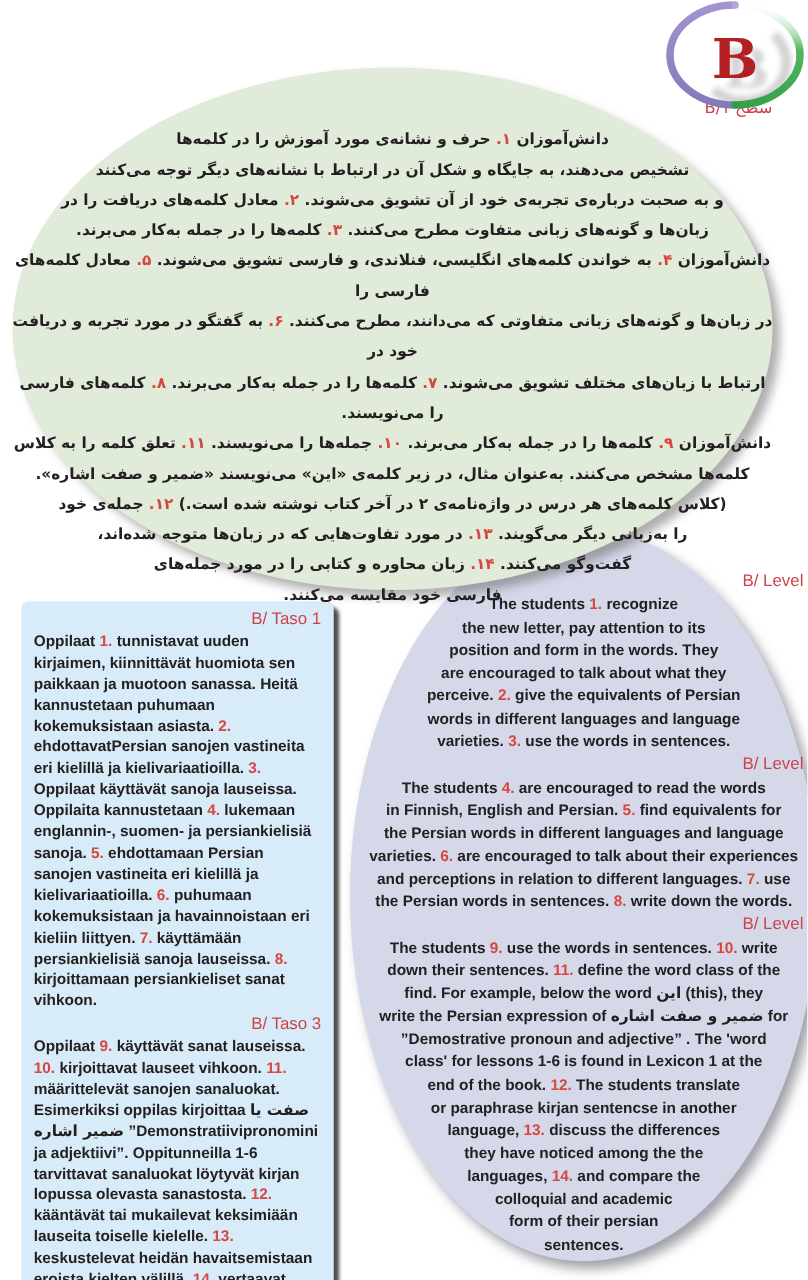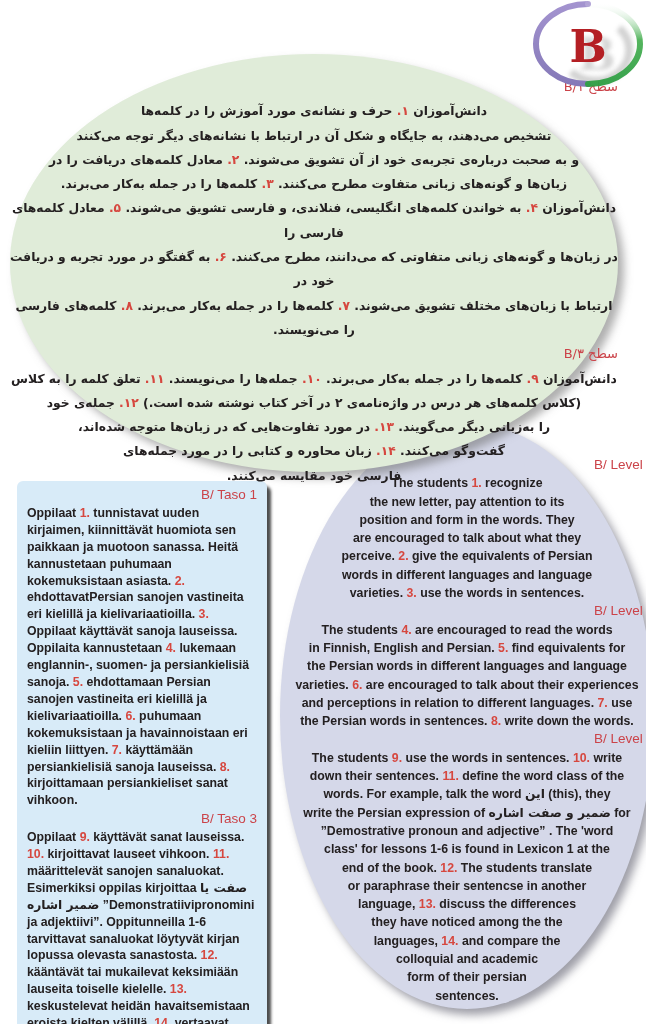--- a/index.html
+++ b/index.html
@@ -95,22 +95,22 @@
   <div class="green-ellipse">
     <div class="txt" dir="rtl">
         <div class="heading">سطح ‎B/۱‎</div>
         <div class="tline"><span>دانش‌آموزان </span><span class="num">۱.</span><span> حرف و نشانه‌ی مورد آموزش را در کلمه‌ها</span></div>
         <div class="tline"><span>تشخیص می‌دهند، به جایگاه و شکل آن در ارتباط با نشانه‌های دیگر توجه می‌کنند</span></div>
         <div class="tline"><span>و به صحبت درباره‌ی تجربه‌ی خود از آن تشویق می‌شوند. </span><span class="num">۲.</span><span> معادل کلمه‌های دریافت را در</span></div>
         <div class="tline"><span>زبان‌ها و گونه‌های زبانی متفاوت مطرح می‌کنند. </span><span class="num">۳.</span><span> کلمه‌ها را در جمله به‌کار می‌برند.</span></div>
         <div class="tline"><span>دانش‌آموزان </span><span class="num">۴.</span><span> به خواندن کلمه‌های انگلیسی، فنلاندی، و فارسی تشویق می‌شوند. </span><span class="num">۵.</span><span> معادل کلمه‌های فارسی را</span></div>
         <div class="tline"><span>در زبان‌ها و گونه‌های زبانی متفاوتی که می‌دانند، مطرح می‌کنند. </span><span class="num">۶.</span><span> به گفتگو در مورد تجربه و دریافت خود در</span></div>
         <div class="tline"><span>ارتباط با زبان‌های مختلف تشویق می‌شوند. </span><span class="num">۷.</span><span> کلمه‌ها را در جمله به‌کار می‌برند. </span><span class="num">۸.</span><span> کلمه‌های فارسی را می‌نویسند.</span></div>
-        <div class="heading">سطح ‎B/۳‎</div>
         <div class="tline"><span>دانش‌آموزان </span><span class="num">۹.</span><span> کلمه‌ها را در جمله به‌کار می‌برند. </span><span class="num">۱۰.</span><span> جمله‌ها را می‌نویسند. </span><span class="num">۱۱.</span><span> تعلق کلمه را به کلاس</span></div>
+        <div class="tline"><span>کلمه‌ها مشخص می‌کنند. به‌عنوان مثال، در زیر کلمه‌ی «این» می‌نویسند «ضمیر و صفت اشاره».</span></div>
         <div class="tline"><span>(کلاس کلمه‌های هر درس در واژه‌نامه‌ی ۲ در آخر کتاب نوشته شده است.) </span><span class="num">۱۲.</span><span> جمله‌ی خود</span></div>
         <div class="tline"><span>را به‌زبانی دیگر می‌گویند. </span><span class="num">۱۳.</span><span> در مورد تفاوت‌هایی که در زبان‌ها متوجه شده‌اند،</span></div>
         <div class="tline"><span>گفت‌وگو می‌کنند. </span><span class="num">۱۴.</span><span> زبان محاوره و کتابی را در مورد جمله‌های</span></div>
         <div class="tline"><span>فارسی خود مقایسه می‌کنند.</span></div>
       </div>
   </div>
 
   <div class="blue-box">
       <div class="heading">B/ Taso 1</div>
       <div class="flow"><span>Oppilaat </span><span class="num">1.</span><span> tunnistavat uuden kirjaimen, kiinnittävät huomiota sen paikkaan ja muotoon sanassa. Heitä kannustetaan puhumaan kokemuksistaan asiasta.  </span><span class="num">2.</span><span> ehdottavatPersian sanojen vastineita eri kielillä ja kielivariaatioilla. </span><span class="num">3.</span><span> Oppilaat käyttävät sanoja lauseissa.</span></div>
@@ -132,26 +132,26 @@
         <div class="heading">B/ Level 2</div>
         <div class="tline"><span>The students </span><span class="num">4.</span><span> are encouraged to read the words</span></div>
         <div class="tline"><span>in Finnish, English and Persian. </span><span class="num">5.</span><span> find equivalents for</span></div>
         <div class="tline"><span>the Persian words in different languages and language</span></div>
         <div class="tline"><span>varieties. </span><span class="num">6.</span><span> are encouraged to talk about their experiences</span></div>
         <div class="tline"><span>and perceptions in relation to different languages. </span><span class="num">7.</span><span> use</span></div>
         <div class="tline"><span>the Persian words in sentences. </span><span class="num">8.</span><span> write down the words.</span></div>
         <div class="heading">B/ Level 3</div>
         <div class="tline"><span>The students  </span><span class="num">9.</span><span>  use the words in sentences. </span><span class="num">10.</span><span> write</span></div>
         <div class="tline"><span>down their sentences. </span><span class="num">11.</span><span> define the word class of the</span></div>
-        <div class="tline"><span>words. For example, talk the word </span><span dir="rtl">این</span><span> (this), they</span></div>
+        <div class="tline"><span>find. For example, below the word </span><span dir="rtl">این</span><span> (this), they</span></div>
         <div class="tline"><span>write the Persian expression of </span><span dir="rtl">ضمیر و صفت اشاره</span><span>  for</span></div>
         <div class="tline"><span>”Demostrative pronoun and adjective” . The 'word</span></div>
         <div class="tline"><span>class' for lessons 1-6 is  found in Lexicon 1 at the</span></div>
         <div class="tline"><span>end of the book. </span><span class="num">12.</span><span> The students translate</span></div>
-        <div class="tline"><span>or paraphrase their sentencse in another</span></div>
+        <div class="tline"><span>or paraphrase kirjan sentencse in another</span></div>
         <div class="tline"><span>language, </span><span class="num">13.</span><span> discuss the differences</span></div>
         <div class="tline"><span>they have noticed among  the  the</span></div>
         <div class="tline"><span>languages, </span><span class="num">14.</span><span> and compare the</span></div>
         <div class="tline"><span>colloquial and academic</span></div>
         <div class="tline"><span>form of their persian</span></div>
         <div class="tline"><span>sentences.</span></div>
       </div>
   </div>
 
 </div>

